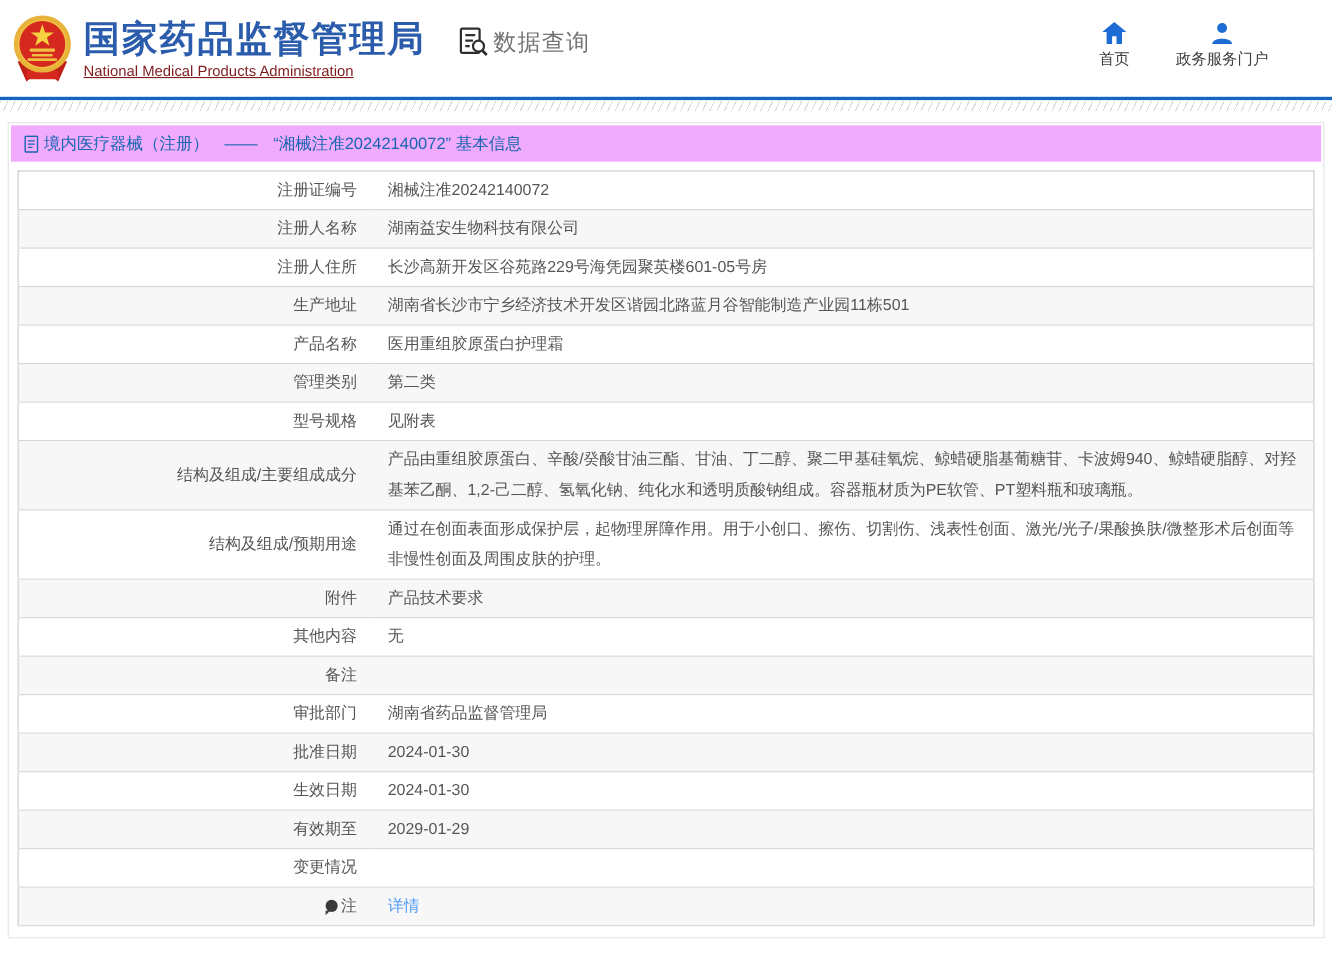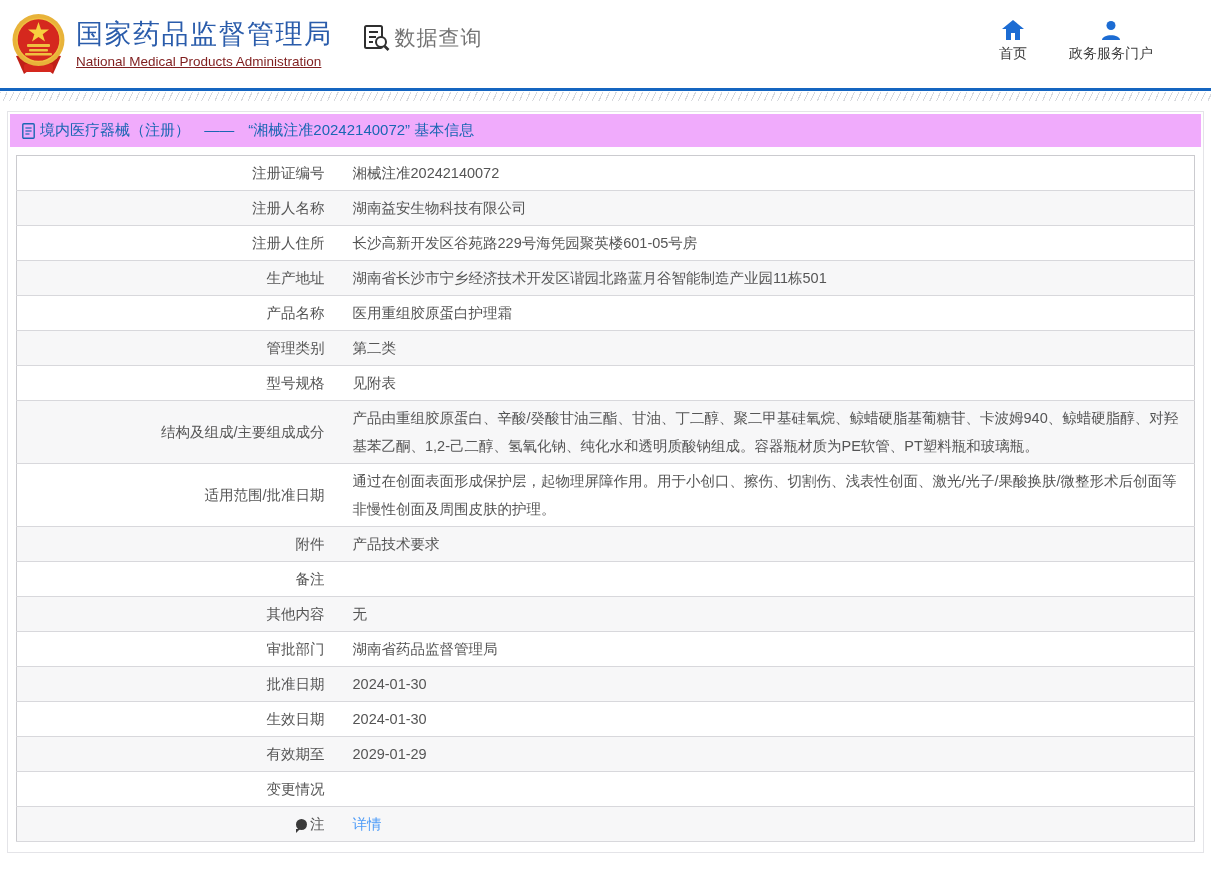--- a/index.html
+++ b/index.html
@@ -3,21 +3,21 @@
 <meta charset="utf-8">
 <style>
   * { margin:0; padding:0; box-sizing:border-box; }
   html,body { width:1211px; height:884px; background:#fff; overflow:hidden;
     font-family:"Liberation Sans","DejaVu Sans",sans-serif; }
 
   
   .header { height:88px; display:flex; align-items:center; padding-left:10px; background:#fff; }
   .emblem { width:57px; height:64px; flex:0 0 auto; }
   .title-block { margin-left:9px; }
-  .title-cn { font-size:27px; font-weight:normal; color:#2a5cab; letter-spacing:1.5px; line-height:1.15; }
+  .title-cn { font-size:33px; font-weight:bold; color:#2a5cab; letter-spacing:1.5px; line-height:1.15; }
   .title-en { font-size:13.5px; color:#7f1d1d; margin-top:3px;text-decoration:underline; }
   .site-section { display:flex; align-items:center; margin-left:28px; margin-top:-12px; }
   .query-icon { width:30px; height:30px; margin-right:4px; }
   .site-title { font-size:21px; color:#737373; letter-spacing:1px; }
   .top-nav { margin-left:auto; margin-right:58px; display:flex; gap:42px; margin-top:-6px; }
   .nav-item { display:flex; flex-direction:column; align-items:center; cursor:pointer; }
   .nav-item svg { width:22px; height:20px; }
   .nav-label { font-size:14px; color:#3c3c3c; margin-top:5px; white-space:nowrap; }
 
   
@@ -146,34 +146,34 @@
   </tr>
         <tr>
     <td class="label-cell"><span>型号规格</span></td>
     <td class="value-cell"><span>见附表</span></td>
   </tr>
         <tr>
     <td class="label-cell"><span>结构及组成/主要组成成分</span></td>
     <td class="value-cell"><span>产品由重组胶原蛋白、辛酸/癸酸甘油三酯、甘油、丁二醇、聚二甲基硅氧烷、鲸蜡硬脂基葡糖苷、卡波姆940、鲸蜡硬脂醇、对羟基苯乙酮、1,2-己二醇、氢氧化钠、纯化水和透明质酸钠组成。容器瓶材质为PE软管、PT塑料瓶和玻璃瓶。</span></td>
   </tr>
         <tr>
-    <td class="label-cell"><span>适用范围/批准日期</span></td>
+    <td class="label-cell"><span>结构及组成/预期用途</span></td>
     <td class="value-cell"><span>通过在创面表面形成保护层，起物理屏障作用。用于小创口、擦伤、切割伤、浅表性创面、激光/光子/果酸换肤/微整形术后创面等非慢性创面及周围皮肤的护理。</span></td>
   </tr>
         <tr>
     <td class="label-cell"><span>附件</span></td>
     <td class="value-cell"><span>产品技术要求</span></td>
   </tr>
         <tr>
+    <td class="label-cell"><span>其他内容</span></td>
+    <td class="value-cell"><span>无</span></td>
+  </tr>
+        <tr>
     <td class="label-cell"><span>备注</span></td>
     <td class="value-cell"><span></span></td>
-  </tr>
-        <tr>
-    <td class="label-cell"><span>其他内容</span></td>
-    <td class="value-cell"><span>无</span></td>
   </tr>
         <tr>
     <td class="label-cell"><span>审批部门</span></td>
     <td class="value-cell"><span>湖南省药品监督管理局</span></td>
   </tr>
         <tr>
     <td class="label-cell"><span>批准日期</span></td>
     <td class="value-cell"><span>2024-01-30</span></td>
   </tr>
         <tr>

